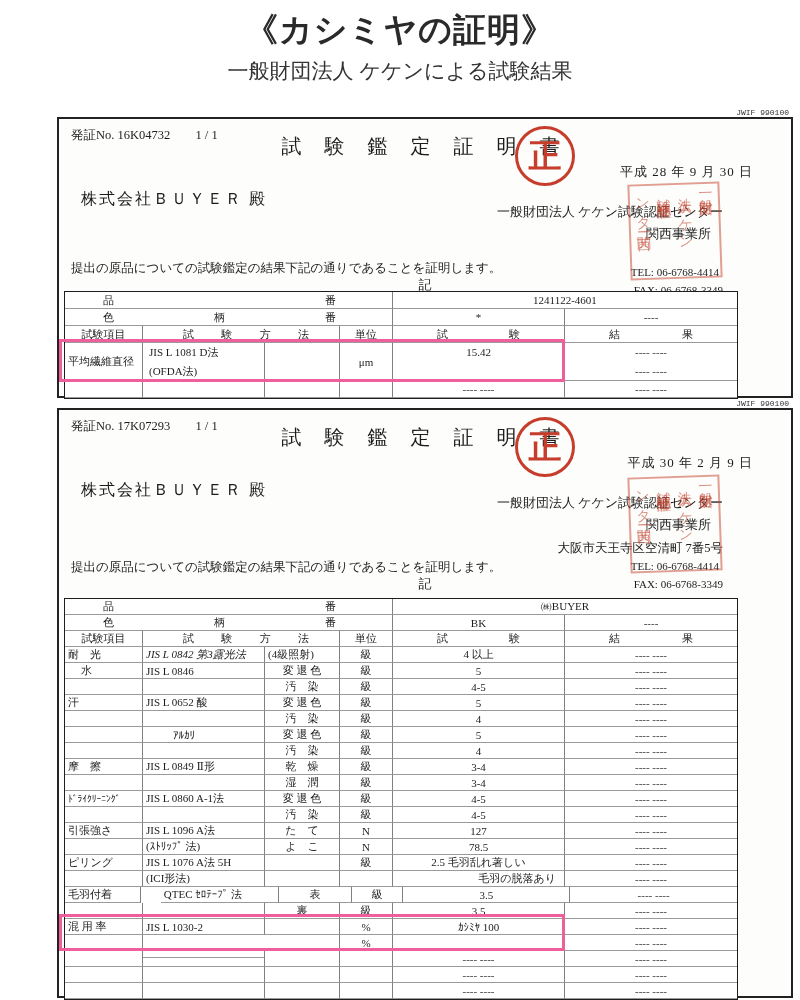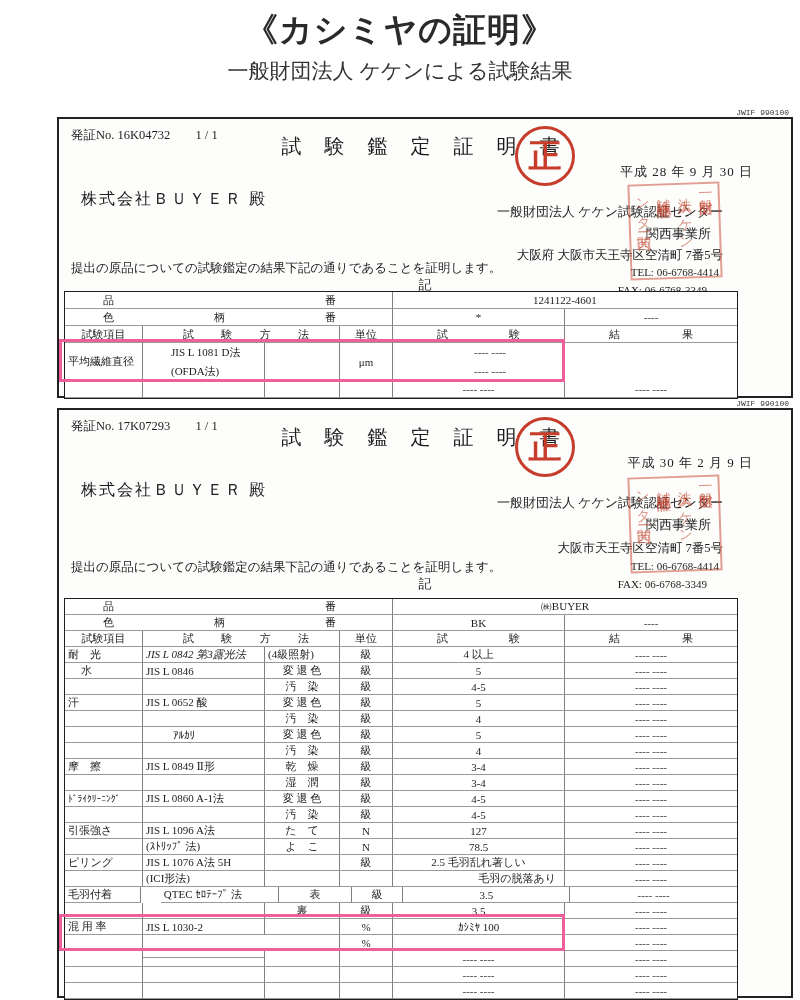--- a/index.html
+++ b/index.html
@@ -18,21 +18,21 @@
   .stamp-circle{position:absolute;left:456px;top:7px;width:54px;height:54px;border:3px solid #c63d2c;border-radius:50%;
      color:#c63d2c;font-size:33px;font-weight:bold;display:flex;align-items:center;justify-content:center;background:rgba(255,255,255,0);}
   .issue-date{position:absolute;right:38px;top:44px;font-size:13px;letter-spacing:1px;white-space:nowrap;}
   .recipient{position:absolute;left:22px;top:70px;font-size:16px;letter-spacing:2px;white-space:nowrap;}
   .issuer{position:absolute;right:68px;top:84px;font-size:13px;white-space:nowrap;}
   .office{position:absolute;right:80px;top:106px;font-size:13px;white-space:nowrap;}
   .address{position:absolute;right:68px;font-size:12.5px;white-space:nowrap;}
   #cert1 .address{top:128px;} #cert2 .address{top:130px;}
   .tel{position:absolute;right:72px;font-size:11px;white-space:nowrap;}
   #cert1 .tel{top:147px;} #cert2 .tel{top:150px;}
-  .fax{position:absolute;right:84px;font-size:11px;white-space:nowrap;}
+  .fax{position:absolute;right:68px;font-size:11px;white-space:nowrap;}
   #cert1 .fax{top:165px;} #cert2 .fax{top:168px;}
   .statement{position:absolute;left:12px;font-size:12.5px;white-space:nowrap;}
   #cert1 .statement{top:141px;} #cert2 .statement{top:149px;}
   .note-mark{position:absolute;left:0;width:100%;text-align:center;font-size:13px;}
   #cert1 .note-mark{top:157px;} #cert2 .note-mark{top:165px;}
   .seal{position:absolute;right:70px;width:92px;height:96px;border:2px solid rgba(198,64,40,.5);
      transform:rotate(-2deg);display:flex;flex-direction:row-reverse;justify-content:space-around;
      padding:2px;box-sizing:border-box;pointer-events:none;overflow:hidden;}
   #cert1 .seal{top:64px;} #cert2 .seal{top:66px;}
   .seal span{writing-mode:vertical-rl;font-size:14px;color:rgba(192,58,36,.55);line-height:1.1;letter-spacing:2px;}
@@ -45,21 +45,21 @@
   .l{justify-content:flex-start;padding-left:3px;}
   .r{justify-content:flex-end;padding-right:8px;}
   .indent{justify-content:flex-start;padding-left:30px;}
   .indent-sm{justify-content:flex-start;padding-left:16px;}
   .sm{font-size:9.5px;}
   .spread{justify-content:space-between;}
   .sp-a{padding:0 56px 0 38px;}
   .sp-b{padding:0 30px 0 40px;}
   .sp-c{padding:0 44px;}
   .col{flex-direction:column;align-items:stretch;justify-content:flex-start;}
-  .col .ln{height:19px;line-height:19px;text-align:center;margin-left:22px;}
+  .col .ln{height:19px;line-height:19px;text-align:center;}
   .col.l .ln{text-align:left;padding-left:3px;}
   .dash,.t-cell .dash{color:#3a3a3a;}
   .hl-box{position:absolute;border:3px solid #ee5f9b;box-sizing:border-box;pointer-events:none;}
   #cert1 .hl-box{left:0px;top:220px;width:506px;height:43px;}
   #cert2 .hl-box{left:0px;top:504px;width:506px;height:37px;}
 </style>
 </head>
 <body>
 
 <div class="page-title">《カシミヤの証明》</div>
@@ -70,21 +70,20 @@
   <div class="cert-no-line">
     <span>発証No. 16K04732</span>
     <span class="pageno">1 / 1</span>
   </div>
   <div class="doc-title">試 験 鑑 定 証 明 書</div>
   <div class="stamp-circle">正</div>
   <div class="issue-date">平成 28 年 9 月 30 日</div>
   <div class="recipient">株式会社ＢＵＹＥＲ 殿</div>
   <div class="issuer">一般財団法人 ケケン試験認証センター</div>
   <div class="office">関西事業所</div>
-  <div class="address">大阪府 大阪市天王寺区空清町 7番5号</div>
   <div class="tel">TEL: 06-6768-4414</div>
   <div class="fax">FAX: 06-6768-3349</div>
   <div class="statement">提出の原品についての試験鑑定の結果下記の通りであることを証明します。</div>
   <div class="note-mark">記</div>
   <div class="seal">
       <span>一般財団</span>
       <span>法人ケケン</span>
       <span>試験認証セ</span>
       <span>ンター関西</span>
     </div>
@@ -124,20 +123,24 @@
         </div>
       </div>
       <div class="t-row" style="height: 38px;">
         <div class="t-cell l" style="width: 78px;">平均繊維直径</div>
         <div class="t-cell col l" style="width: 122px;">
           <div class="ln">JIS L 1081 D法</div>
           <div class="ln">(OFDA法)</div>
         </div>
         <div class="t-cell " style="width: 75px;"></div>
         <div class="t-cell " style="width: 53px;">μm</div>
+        <div class="t-cell col" style="width: 172px;">
+          <div class="ln">15.42</div>
+          <div class="ln"></div>
+        </div>
         <div class="t-cell col dash" style="width: 172px;">
           <div class="ln">---- ----</div>
           <div class="ln">---- ----</div>
         </div>
       </div>
       <div class="t-row" style="height: 17px;">
         <div class="t-cell " style="width: 78px;"></div>
         <div class="t-cell " style="width: 122px;"></div>
         <div class="t-cell " style="width: 75px;"></div>
         <div class="t-cell " style="width: 53px;"></div>

